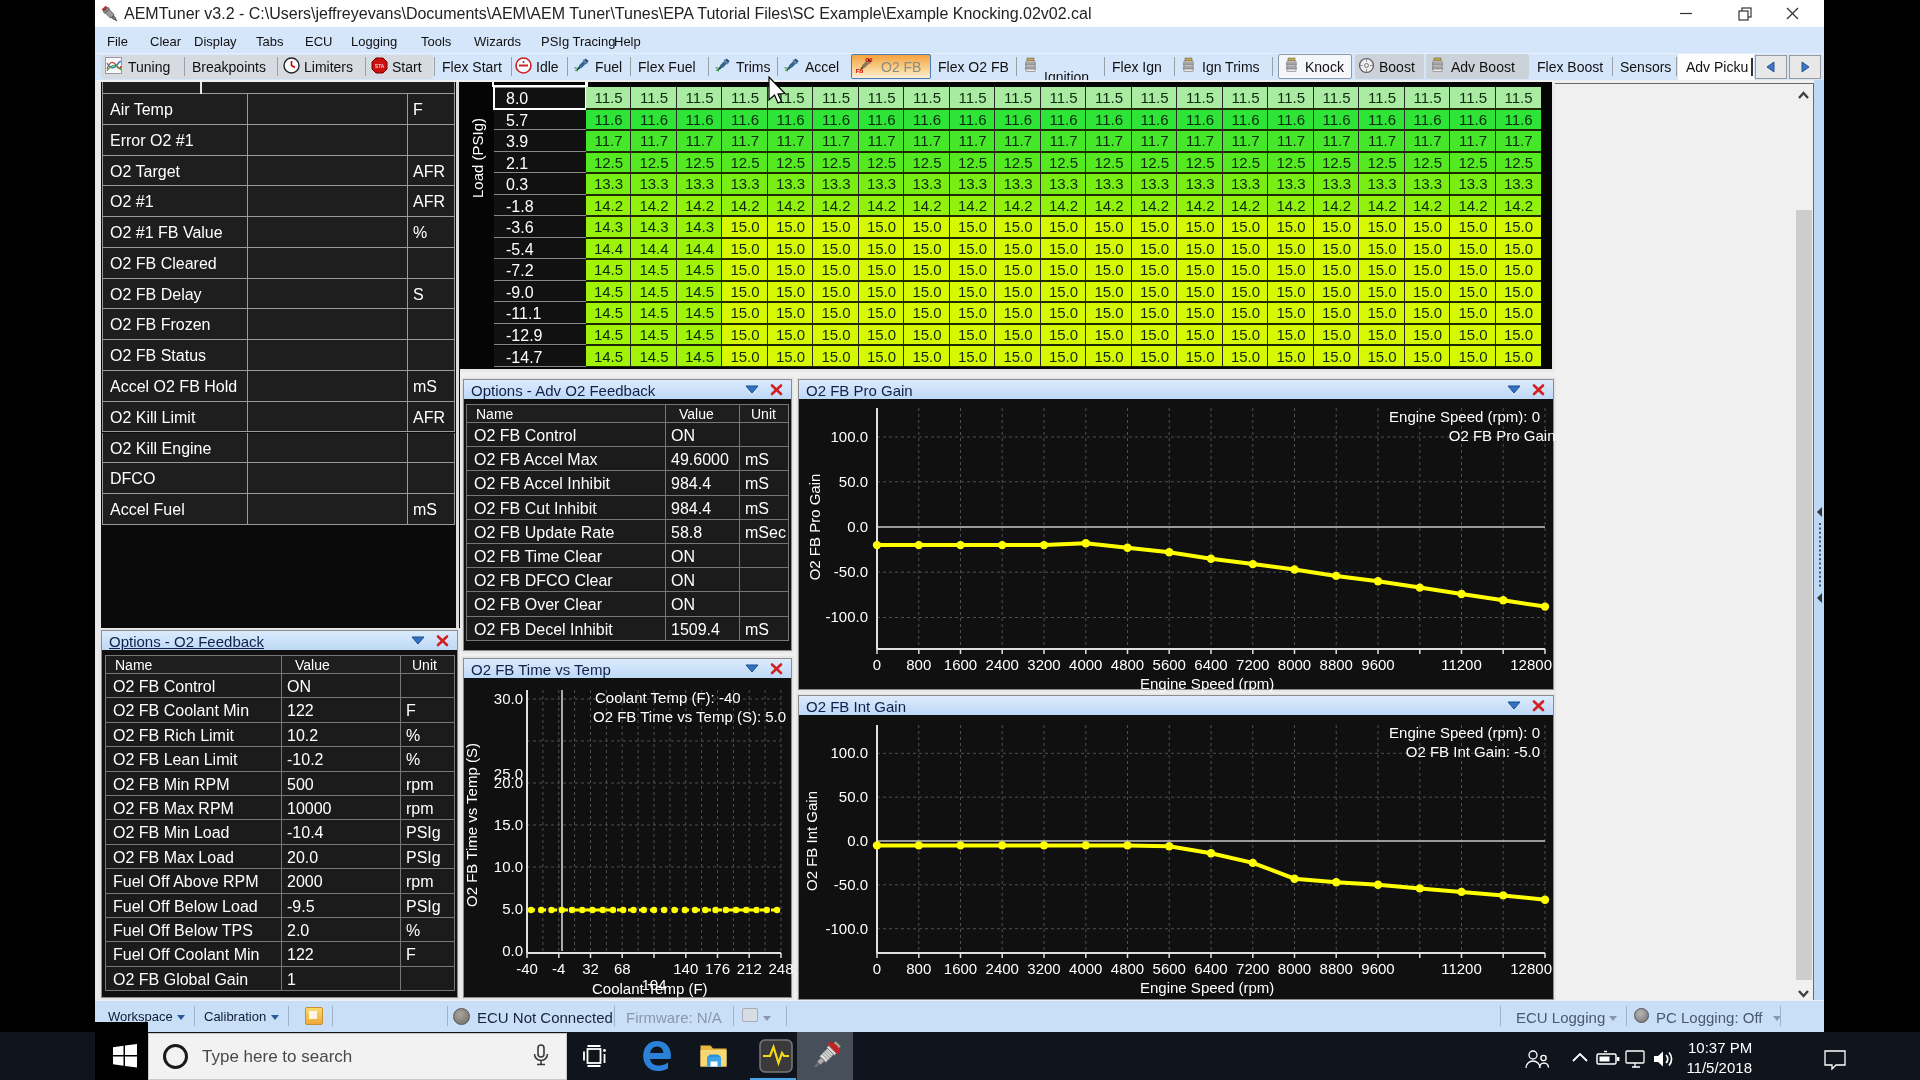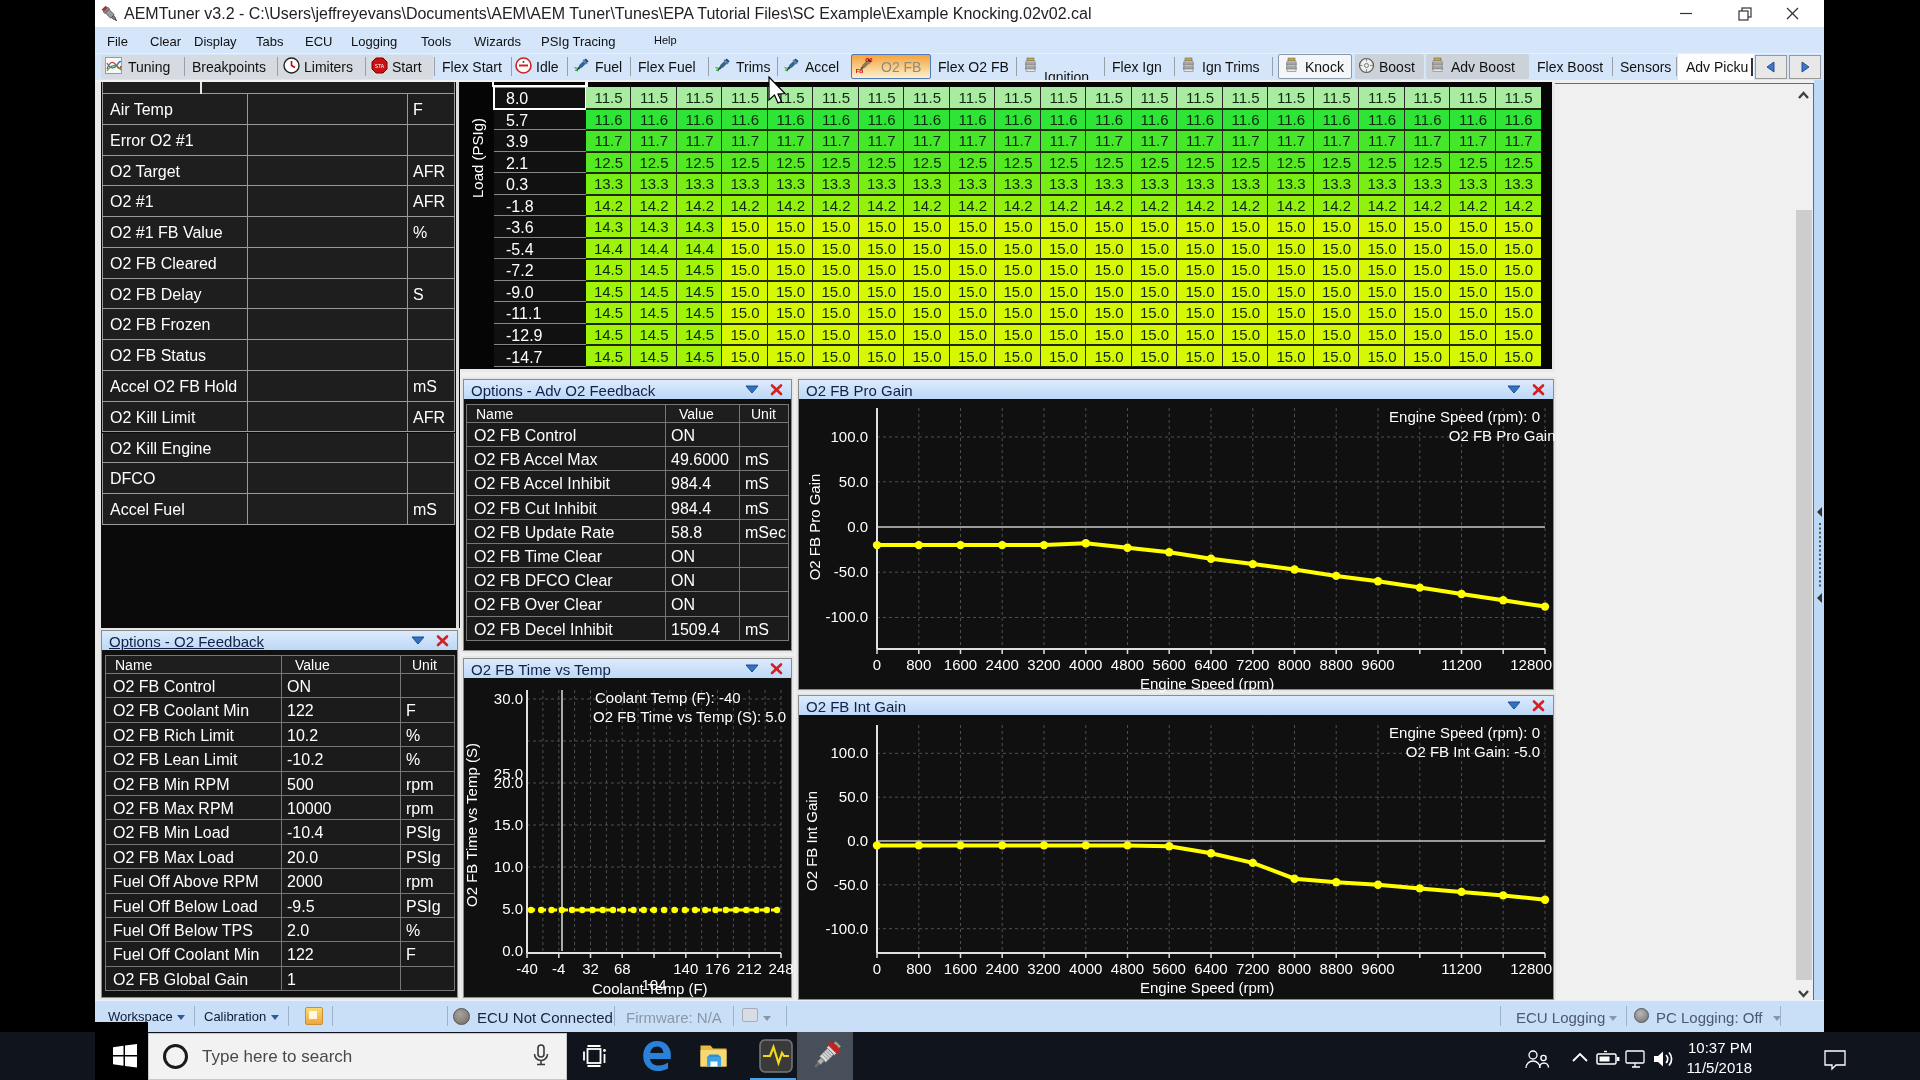--- a/index.html
+++ b/index.html
@@ -26,21 +26,21 @@
 <div style="position:absolute;left:95px;top:27px;width:1729px;height:26px;background:#d5e5fa;"></div>
 <div style="position:absolute;left:107px;top:35px;font-size:13px;color:#111;white-space:nowrap;line-height:1;">File</div>
 <div style="position:absolute;left:150px;top:35px;font-size:13px;color:#111;white-space:nowrap;line-height:1;">Clear</div>
 <div style="position:absolute;left:194px;top:35px;font-size:13px;color:#111;white-space:nowrap;line-height:1;">Display</div>
 <div style="position:absolute;left:256px;top:35px;font-size:13px;color:#111;white-space:nowrap;line-height:1;">Tabs</div>
 <div style="position:absolute;left:305px;top:35px;font-size:13px;color:#111;white-space:nowrap;line-height:1;">ECU</div>
 <div style="position:absolute;left:351px;top:35px;font-size:13px;color:#111;white-space:nowrap;line-height:1;">Logging</div>
 <div style="position:absolute;left:421px;top:35px;font-size:13px;color:#111;white-space:nowrap;line-height:1;">Tools</div>
 <div style="position:absolute;left:474px;top:35px;font-size:13px;color:#111;white-space:nowrap;line-height:1;">Wizards</div>
 <div style="position:absolute;left:541px;top:35px;font-size:13px;color:#111;white-space:nowrap;line-height:1;">PSIg Tracing</div>
-<div style="position:absolute;left:654px;top:35px;font-size:11px;color:#111;white-space:nowrap;line-height:1;">Help</div>
+<div style="position:absolute;left:614px;top:35px;font-size:13px;color:#111;white-space:nowrap;line-height:1;">Help</div>
 <div style="position:absolute;left:95px;top:53px;width:1729px;height:29px;background:#d5e5fa;border-top:1px solid #e7f0fc;"></div>
 <div style="position:absolute;left:101px;top:55px;width:332px;height:24px;background:#d6dbe1;border-radius:2px;"></div>
 <svg width="17" height="17" viewBox="0 0 17 17" style="position:absolute;left:105px;top:57px">
     <rect x="0.5" y="0.5" width="16" height="16" fill="#f8f8f8" stroke="#99a"></rect>
     <path d="M2 12 C5 4 8 4 11 8 S 15 13 16 9" stroke="#c33" fill="none" stroke-width="1.3"></path>
     <path d="M2 6 C5 12 9 12 12 8 S 15 4 16 5" stroke="#37c" fill="none" stroke-width="1.3"></path>
     <path d="M2 14 C6 8 11 6 16 13" stroke="#3a3" fill="none" stroke-width="1.3"></path>
   </svg>
 <div style="position:absolute;left:128px;top:60px;font-size:14px;color:#111;white-space:nowrap;line-height:1;">Tuning</div>
 <div style="position:absolute;left:184px;top:57px;width:1px;height:19px;background:#9aa0a8;"></div>

